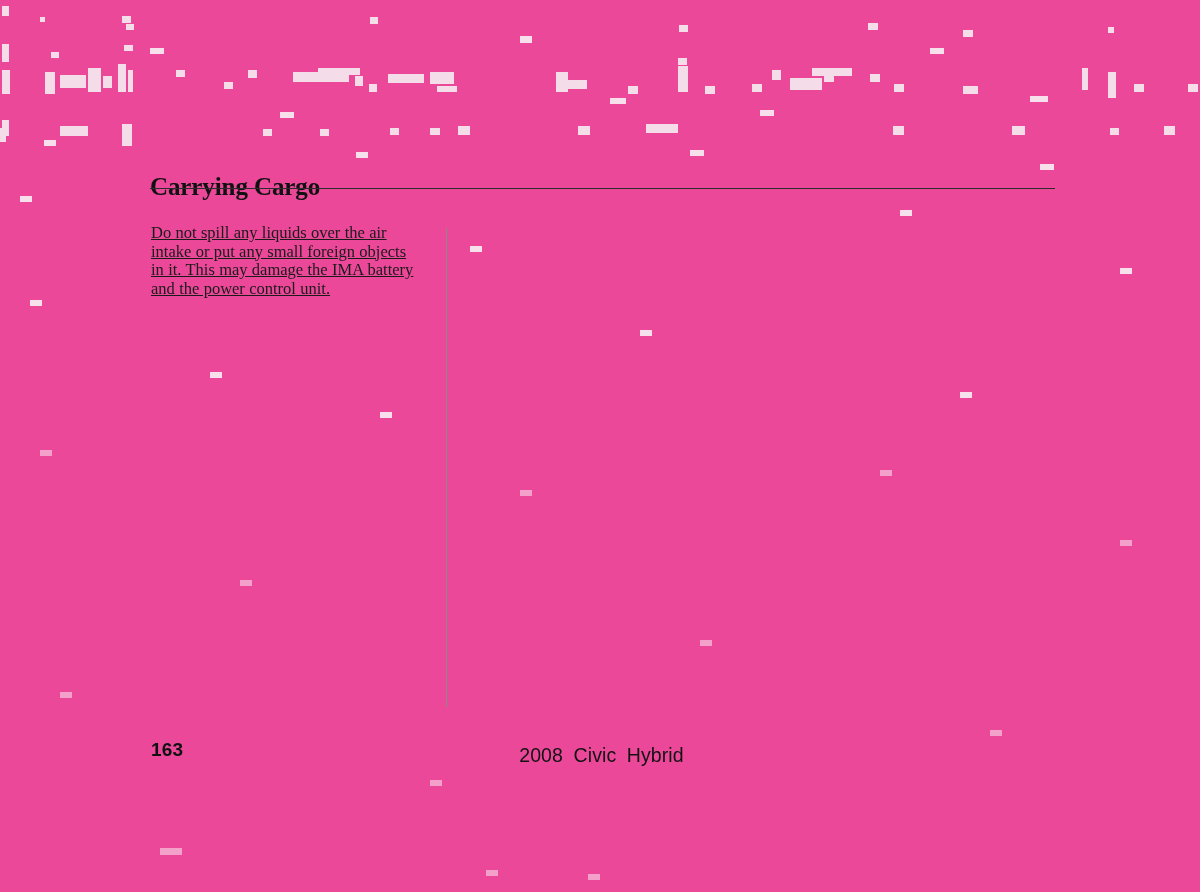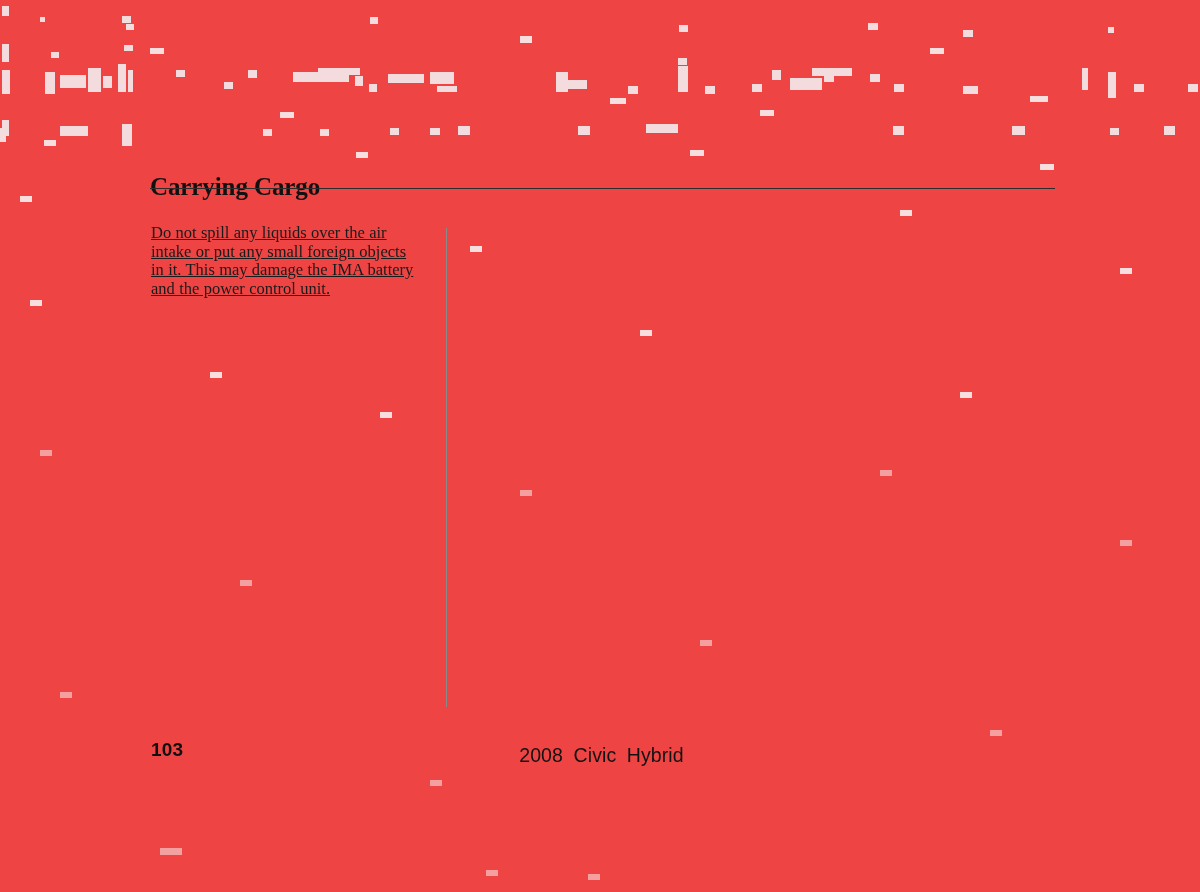--- a/index.html
+++ b/index.html
@@ -14,21 +14,21 @@
     font-family: "Liberation Serif", "DejaVu Serif", serif;
     overflow: hidden;
     position: relative;
     -webkit-font-smoothing: antialiased;
   }
 
   
   .page {
     position: absolute;
     inset: 0;
-    background: #ef4444;
+    background: #ec4899;
   }
 
   
   .scan-noise {
     position: absolute;
     left: 0;
     top: 0;
     width: 1200px;
     height: 430px;
     pointer-events: none;
@@ -251,17 +251,17 @@
   <div class="title-rule"></div>
 
   <div class="col-left">
     <p class="body-paragraph">Do not spill any liquids over the air intake or put any small foreign objects in it. This may damage the IMA battery and the power control unit.</p>
   </div>
 
   <div class="column-divider"></div>
 
   <div class="col-right"></div>
 
-  <div class="page-number">103</div>
+  <div class="page-number">163</div>
 
   <div class="model-line">2008  Civic  Hybrid</div>
 
 </div>
 
 </body></html>

